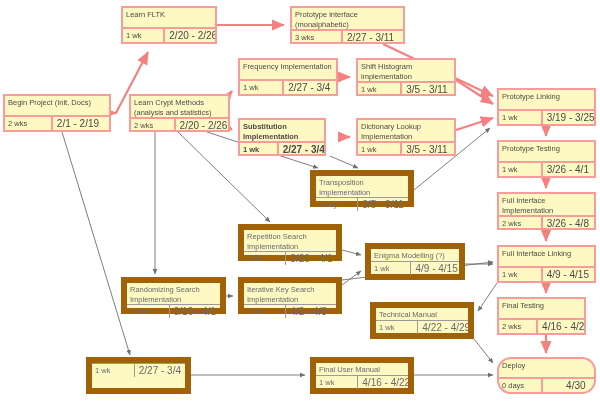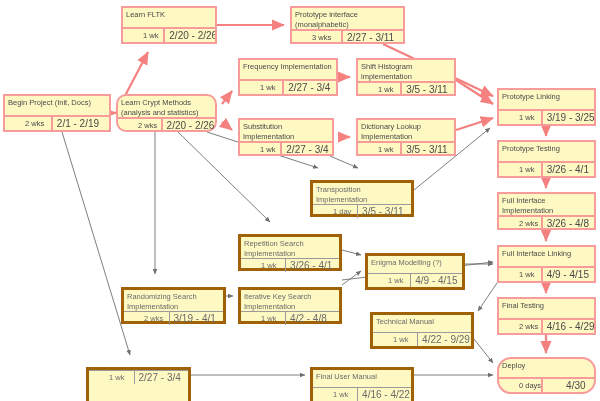--- a/index.html
+++ b/index.html
@@ -14,21 +14,21 @@
 
   .node{
     position:absolute;
     box-sizing:border-box;
     background:#fef9c3;
     border:2px solid #f79b9b;
     display:flex;
     flex-direction:column;
     z-index:5;
   }
-  .node.gray{border:3px solid #a16207;margin-top:10px;}
+  .node.gray{border:6px solid #a16207;}
 
   .node .title{
     flex:1 1 auto;
     font-size:7.5px;
     line-height:9.5px;
     color:#4a4a4a;
     padding:2px 3px 0 3px;
     white-space:pre-line;
   }
   .node.gray .title{color:#6a6a6a;}
@@ -39,21 +39,21 @@
     height:13px;
     flex:0 0 13px;
   }
   .node.gray .foot{border-top:1px solid #9a9a9a;}
 
   .node .dur{
     flex:0 0 46%;
     font-size:7.5px;
     line-height:13px;
     color:#4a4a4a;
-    padding-left:20px;
+    padding-left:3px;
     box-sizing:border-box;
     border-right:2px solid #f79b9b;
     overflow:hidden;
     white-space:nowrap;
   }
   .node.gray .dur{color:#6a6a6a;border-right:1px solid #9a9a9a;}
 
   .node .dates{
     flex:1 1 auto;
     font-size:10px;
@@ -121,21 +121,21 @@
           <div class="dates">2/1 - 2/19</div>
         </div>
       </div>
       <div class="node" style="left: 121px; top: 6px; width: 96px; height: 38px;">
         <div class="title">Learn FLTK</div>
         <div class="foot">
           <div class="dur">1 wk</div>
           <div class="dates">2/20 - 2/26</div>
         </div>
       </div>
-      <div class="node" style="left: 116px; top: 94px; width: 101px; height: 38px; border-radius: 10px;">
+      <div class="node" style="left: 129px; top: 94px; width: 101px; height: 38px;">
         <div class="title">Learn Crypt Methods
 (analysis and statistics)</div>
         <div class="foot">
           <div class="dur">2 wks</div>
           <div class="dates">2/20 - 2/26</div>
         </div>
       </div>
       <div class="node" style="left: 290px; top: 6px; width: 115px; height: 38px;">
         <div class="title">Prototype interface
 (monalphabetic)</div>
@@ -152,21 +152,21 @@
         </div>
       </div>
       <div class="node" style="left: 356px; top: 58px; width: 100px; height: 38px;">
         <div class="title">Shift Histogram
 implementation</div>
         <div class="foot">
           <div class="dur">1 wk</div>
           <div class="dates">3/5 - 3/11</div>
         </div>
       </div>
-      <div class="node" style="left: 238px; top: 118px; width: 96px; height: 38px;">
+      <div class="node" style="left: 238px; top: 118px; width: 88px; height: 38px; font-weight: bold;">
         <div class="title">Substitution
 Implementation</div>
         <div class="foot">
           <div class="dur">1 wk</div>
           <div class="dates">2/27 - 3/4</div>
         </div>
       </div>
       <div class="node" style="left: 356px; top: 118px; width: 100px; height: 38px;">
         <div class="title">Dictionary Lookup
 Implementation</div>
@@ -211,21 +211,21 @@
         <div class="title">Enigma Modelling (?)</div>
         <div class="foot">
           <div class="dur">1 wk</div>
           <div class="dates">4/9 - 4/15</div>
         </div>
       </div>
       <div class="node gray" style="left: 370px; top: 302px; width: 104px; height: 37px;">
         <div class="title">Technical Manual</div>
         <div class="foot">
           <div class="dur">1 wk</div>
-          <div class="dates">4/22 - 9/29</div>
+          <div class="dates">4/22 - 4/29</div>
         </div>
       </div>
       <div class="node gray" style="left: 86px; top: 357px; width: 105px; height: 37px;">
         <div class="foot">
           <div class="dur">1 wk</div>
           <div class="dates">2/27 - 3/4</div>
         </div>
       </div>
       <div class="node gray" style="left: 310px; top: 357px; width: 104px; height: 37px;">
         <div class="title">Final User Manual</div>
@@ -256,21 +256,21 @@
           <div class="dates">3/26 - 4/8</div>
         </div>
       </div>
       <div class="node" style="left: 497px; top: 245px; width: 99px; height: 38px;">
         <div class="title">Full Interface Linking</div>
         <div class="foot">
           <div class="dur">1 wk</div>
           <div class="dates">4/9 - 4/15</div>
         </div>
       </div>
-      <div class="node" style="left: 497px; top: 297px; width: 99px; height: 38px;">
+      <div class="node" style="left: 497px; top: 297px; width: 89px; height: 38px;">
         <div class="title">Final Testing</div>
         <div class="foot">
           <div class="dur">2 wks</div>
           <div class="dates">4/16 - 4/29</div>
         </div>
       </div>
       <div class="node" style="left: 497px; top: 357px; width: 99px; height: 37px; border-radius: 14px;">
         <div class="title">Deploy</div>
         <div class="foot">
           <div class="dur">0 days</div>

